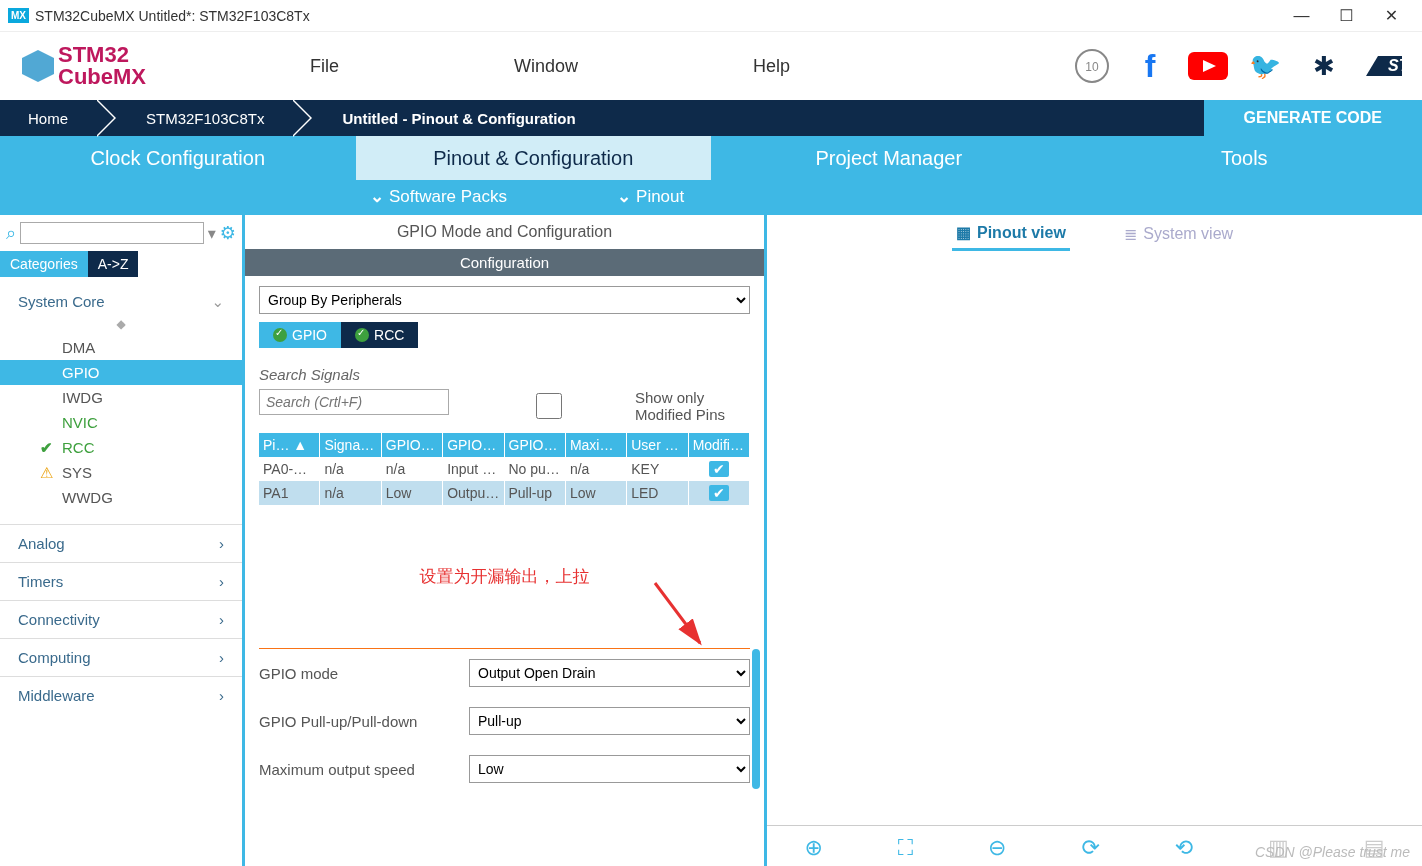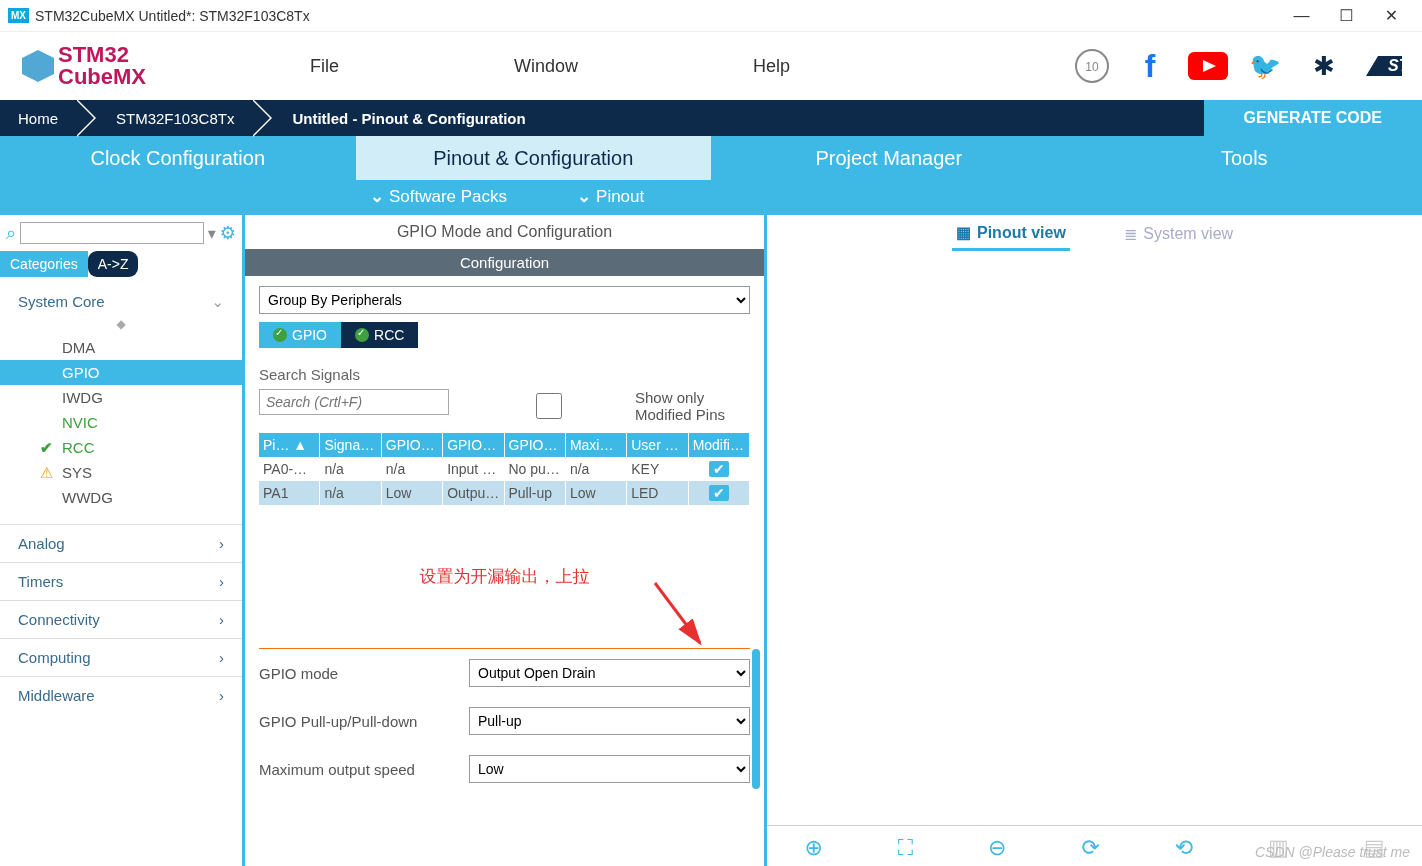--- a/index.html
+++ b/index.html
@@ -17,49 +17,49 @@
 .logo-text{color:#be185d;font-weight:bold;}
 .logo-text .l1{font-size:22px;display:block;line-height:1;}
 .logo-text .l2{font-size:22px;display:block;line-height:1;}
 .menu-items{display:flex;gap:175px;font-size:18px;color:#333;margin-left:80px;}
 .menu-items span{cursor:pointer;}
 .right-icons{margin-left:auto;display:flex;align-items:center;gap:18px;padding-right:20px;}
 .ric{width:40px;height:40px;display:flex;align-items:center;justify-content:center;font-size:26px;}
 
 
 .navbar{height:36px;background:#0e2a4a;display:flex;align-items:center;color:#fff;}
-.crumb{padding:0 18px;height:100%;display:flex;align-items:center;font-size:15px;position:relative;}
+.crumb{padding:0 28px;height:100%;display:flex;align-items:center;font-size:15px;position:relative;}
 .crumb::after{content:"";position:absolute;right:-18px;top:0;border-left:18px solid #0e2a4a;border-top:18px solid transparent;border-bottom:18px solid transparent;z-index:2;}
 .crumb::before{content:"";position:absolute;right:-20px;top:-1px;border-left:19px solid #fff;border-top:19px solid transparent;border-bottom:19px solid transparent;z-index:1;}
 .crumb.last::after,.crumb.last::before{display:none;}
 .crumb.active{font-weight:bold;}
 .navbar .gen{margin-left:auto;background:#3eb8e5;color:#fff;font-weight:bold;padding:0 40px;height:100%;display:flex;align-items:center;font-size:16px;}
 
 
 .tabs-row{height:44px;background:#3eb8e5;display:flex;}
 .tab{flex:1;display:flex;align-items:center;justify-content:center;color:#fff;font-size:20px;cursor:pointer;}
 .tab.active{background:#d1edf7;color:#0e2a4a;}
-.subtabs{height:32px;background:#3eb8e5;color:#fff;display:flex;align-items:center;gap:70px;padding-left:370px;font-size:17px;}
+.subtabs{height:32px;background:#3eb8e5;color:#fff;display:flex;align-items:center;gap:110px;padding-left:370px;font-size:17px;}
 .subtabs span::before{content:"⌄ ";font-weight:bold;}
 
 
 .main{display:flex;height:660px;border-top:3px solid #3eb8e5;border-bottom:3px solid #3eb8e5;}
 .left{width:245px;border-right:3px solid #3eb8e5;display:flex;flex-direction:column;}
 .middle{width:522px;border-right:3px solid #3eb8e5;display:flex;flex-direction:column;}
 .right{flex:1;display:flex;flex-direction:column;}
 
 
 .lsearch{height:36px;display:flex;align-items:center;padding:0 6px;gap:4px;}
 .lsearch .mag{color:#3eb8e5;font-size:18px;}
 .lsearch input{flex:1;border:1px solid #aaa;height:22px;font-size:13px;}
 .lsearch .gear{color:#3eb8e5;font-size:18px;}
 .cat-tabs{display:flex;height:26px;}
 .cat-tabs .ct{flex:0 0 auto;padding:0 10px;font-size:14px;display:flex;align-items:center;color:#fff;}
 .cat-tabs .ct1{background:#3eb8e5;}
-.cat-tabs .ct2{background:#0e2a4a;border-radius:9px;}
+.cat-tabs .ct2{background:#0e2a4a;}
 .cat-list{padding:10px 0;}
 .cat-head{display:flex;justify-content:space-between;padding:6px 18px;color:#3a6a8c;font-size:15px;}
 .cat-head .arr{color:#999;}
 .cat-items{padding:4px 0 14px 0;}
 .cat-items .it{padding:4px 0 4px 62px;font-size:15px;color:#555;position:relative;}
 .cat-items .it.sel{background:#3eb8e5;color:#fff;}
 .cat-items .it.green{color:#3ea03e;}
 .cat-items .it .ck{position:absolute;left:40px;color:#3ea03e;font-weight:bold;}
 .cat-items .it .wn{position:absolute;left:40px;color:#eba20e;}
 .collapsed{padding:10px 18px;display:flex;justify-content:space-between;color:#3a6a8c;border-top:1px solid #ddd;font-size:15px;}
@@ -68,21 +68,21 @@
 .mid-title{text-align:center;padding:8px 0;color:#555;font-size:16px;}
 .config-bar{background:#5b6b77;color:#fff;text-align:center;padding:5px 0;font-size:15px;}
 .group-sel{margin:10px 14px 8px;}
 .group-sel select{width:100%;height:28px;border:1px solid #999;font-size:14px;padding-left:4px;background:#fff;}
 .periph-tabs{display:flex;margin:0 14px;}
 .periph-tabs .pt{padding:5px 14px;font-size:14px;color:#fff;display:flex;align-items:center;gap:5px;}
 .periph-tabs .pt.active{background:#3eb8e5;}
 .periph-tabs .pt.inactive{background:#0e2a4a;}
 .periph-tabs .pt .okcirc{display:inline-block;width:14px;height:14px;border-radius:50%;background:#3ea03e;position:relative;}
 .periph-tabs .pt .okcirc::after{content:"✓";color:#fff;font-size:10px;position:absolute;left:2px;top:-1px;}
-.srch-sig{margin:18px 14px 6px;color:#666;font-size:15px;}
+.srch-sig{margin:18px 14px 6px;color:#666;font-size:15px;font-style:italic;}
 .srch-row{display:flex;margin:0 14px 10px;gap:20px;}
 .srch-row input{flex:0 0 160px;height:26px;border:1px solid #aaa;font-style:italic;padding-left:6px;font-size:14px;color:#999;}
 .srch-row label{font-size:15px;color:#555;display:flex;align-items:center;gap:6px;margin-left:auto;}
 .grid{margin:0 14px;font-size:14px;}
 .grid-row{display:flex;}
 .grid-cell{flex:1;padding:4px 4px;border-right:1px solid #fff;overflow:hidden;white-space:nowrap;text-overflow:ellipsis;min-width:0;}
 .grid-head .grid-cell{background:#3eb8e5;color:#fff;}
 .grid-body .grid-row:nth-child(1){background:#fff;color:#555;}
 .grid-body .grid-row:nth-child(2){background:#c0deee;color:#555;}
 .grid-cell.chk{text-align:center;}

